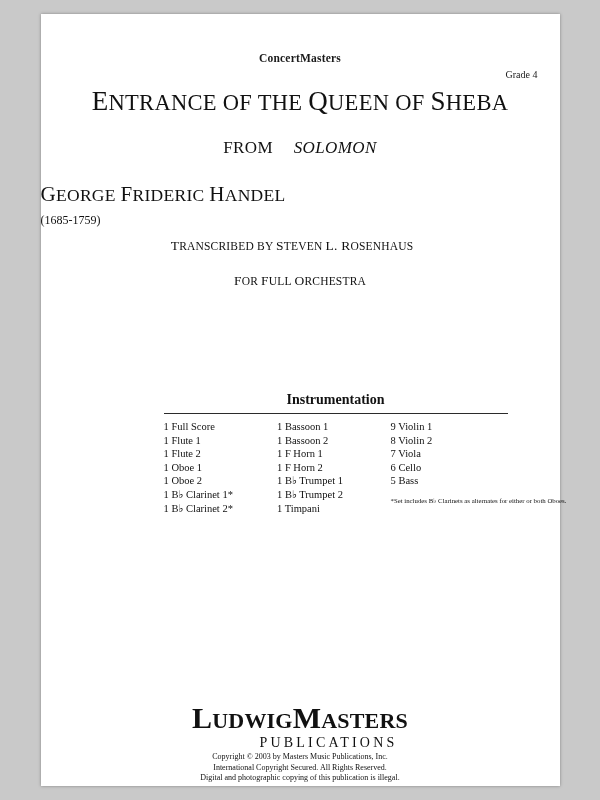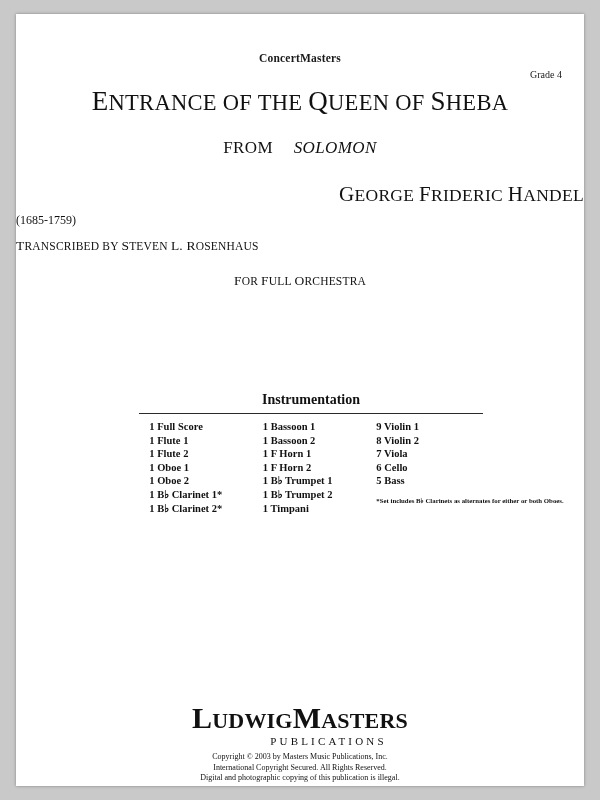--- a/index.html
+++ b/index.html
@@ -8,21 +8,21 @@
     background: #c9c9c9;
   }
   body {
     width: 600px;
     height: 800px;
     overflow: hidden;
     font-family: "Liberation Serif", serif;
   }
   .page {
     position: relative;
-    width: 568px;
+    width: 519px;
     height: 772px;
     margin: 14px auto;
     background: #ffffff;
     box-shadow: 0 0 3px rgba(0,0,0,0.35);
     box-sizing: border-box;
   }
 
   
   .series {
     position: absolute;
@@ -71,21 +71,21 @@
     color: #111;
     letter-spacing: 0.4px;
   }
   .subtitle .work { font-style: italic; margin-left: 16px; }
 
   .composer {
     position: absolute;
     top: 168px;
     left: 0;
     right: 0;
-    text-align: right;
+    text-align: left;
     font-size: 21px;
     color: #111;
     letter-spacing: 0.3px;
   }
   .composer .sc { font-size: 17.5px; }
 
   .dates {
     position: absolute;
     top: 199px;
     left: 0;
@@ -93,21 +93,21 @@
     text-align: left;
     font-size: 12px;
     color: #111;
   }
 
   .transcriber {
     position: absolute;
     top: 224px;
     left: 0;
     right: 16px;
-    text-align: left;
+    text-align: center;
     font-size: 13.5px;
     color: #111;
     letter-spacing: 0.2px;
   }
   .transcriber .sc { font-size: 11.5px; }
 
   .ensemble {
     position: absolute;
     top: 259px;
     left: 0;
@@ -135,25 +135,24 @@
     margin-bottom: 5px;
   }
   .instr-rule {
     height: 1px;
     background: #2b2b2b;
     width: 100%;
     margin-bottom: 6px;
   }
   .instr-cols {
     display: flex;
-    justify-content: center;
+    justify-content: flex-start;
     font-size: 10.5px;
     line-height: 13.6px;
     color: #111;
-    font-weight: bold;
   }
   .instr-col { width: 33%; }
   .instr-col.c2 { width: 33%; }
   .instr-col.c3 { width: 28%; }
   .instr-col div { white-space: nowrap; }
   .footnote {
     margin-top: 9px;
     font-size: 6.8px;
     line-height: 8.6px;
     color: #111;
@@ -170,21 +169,21 @@
   }
   .logo .l-main {
     font-family: "Liberation Serif", serif;
     font-size: 30px;
     letter-spacing: 0.2px;
     line-height: 32px;
   }
   .logo .l-main .ludwig { font-weight: bold; }
   .logo .l-main .masters { font-weight: bold; }
   .logo .l-sub {
-    font-size: 11px;
+    font-size: 14px;
     letter-spacing: 3.2px;
     margin-top: -2px;
     padding-left: 57px;
   }
 
   
   .copyright {
     position: absolute;
     top: 738px;
     left: 0;

